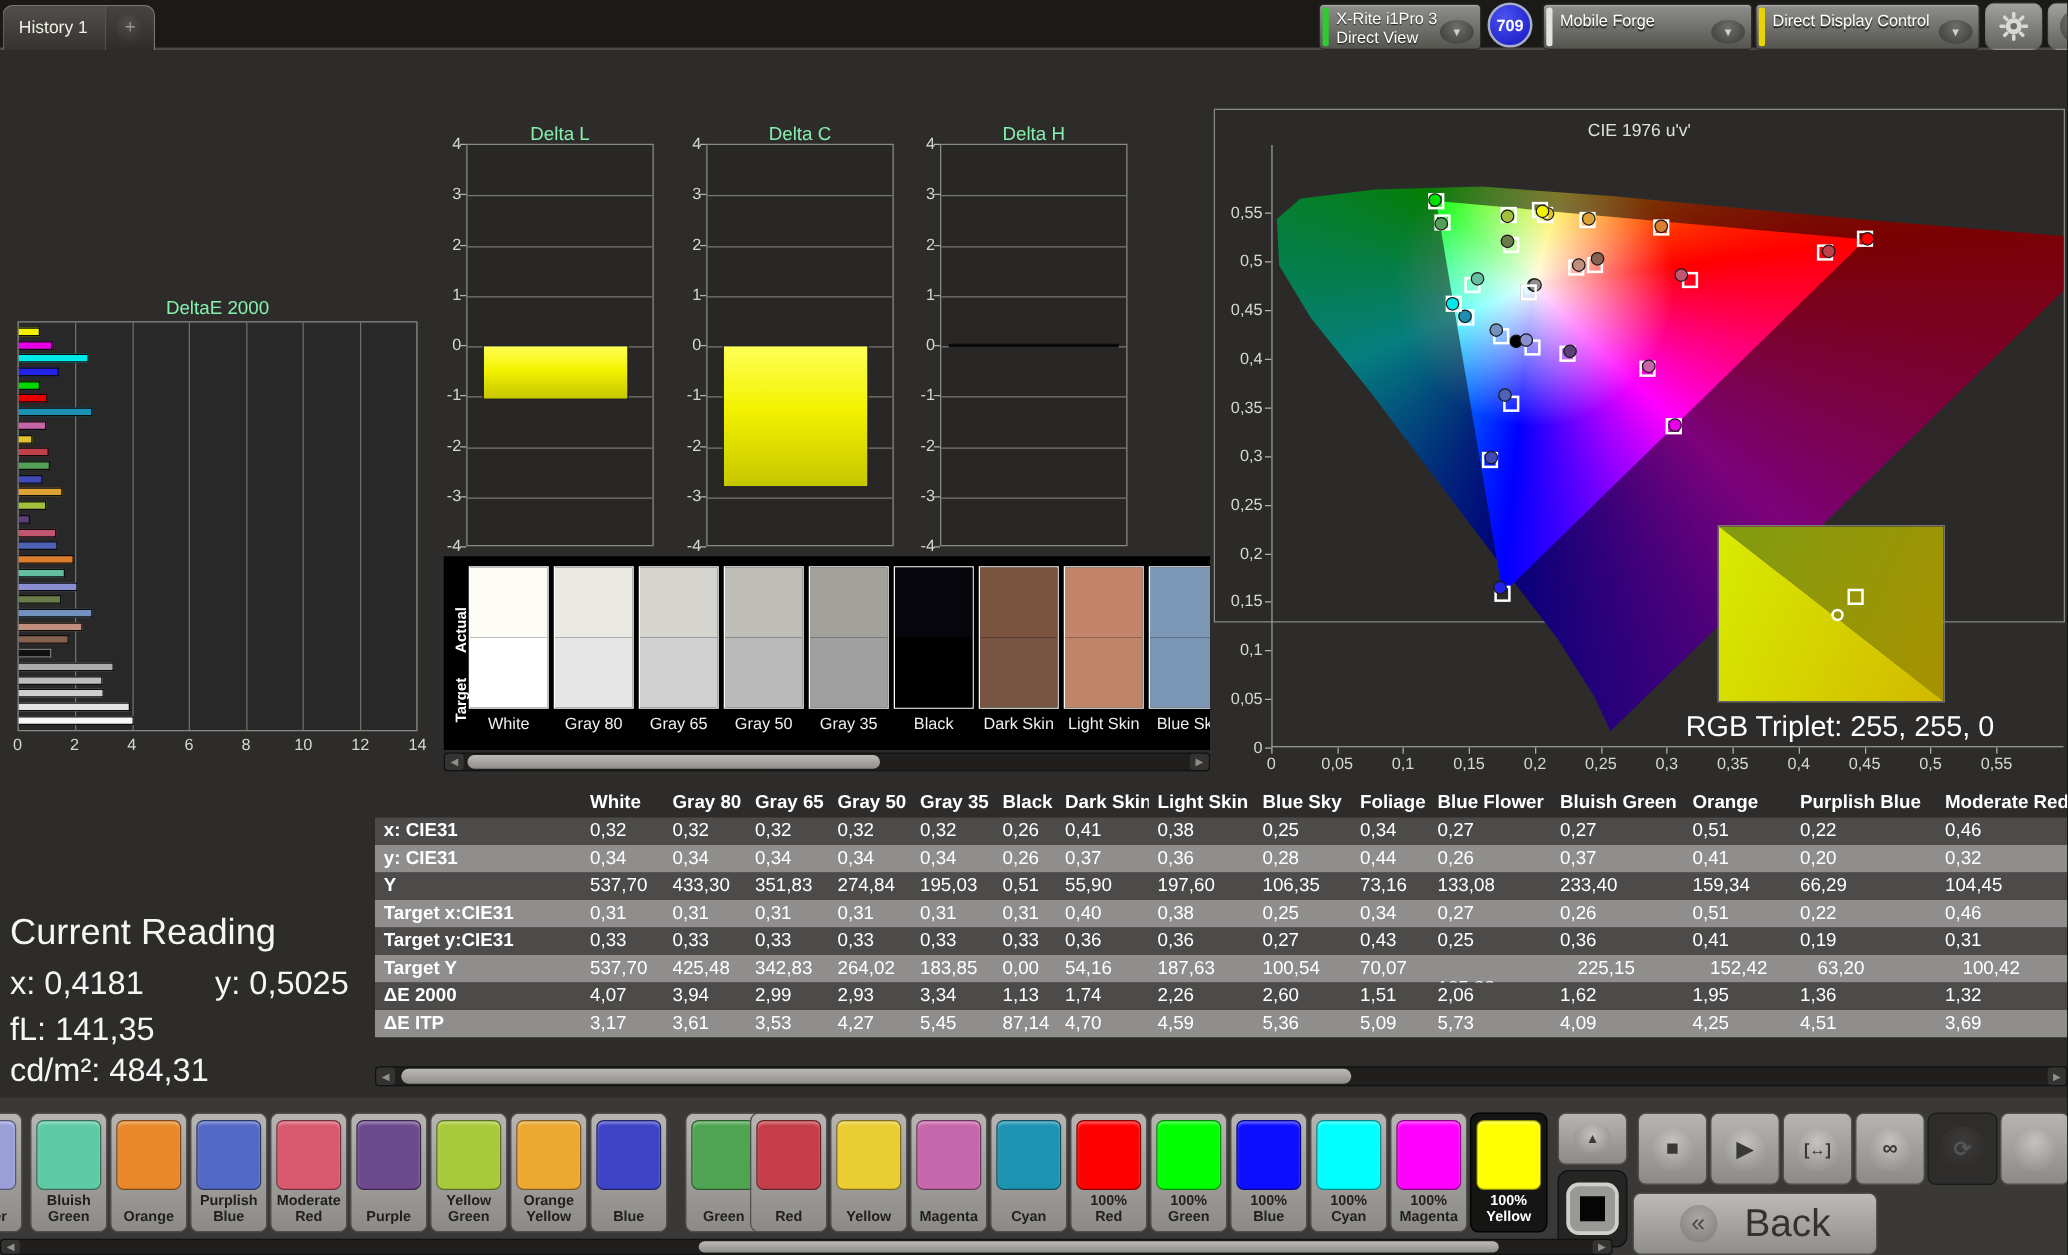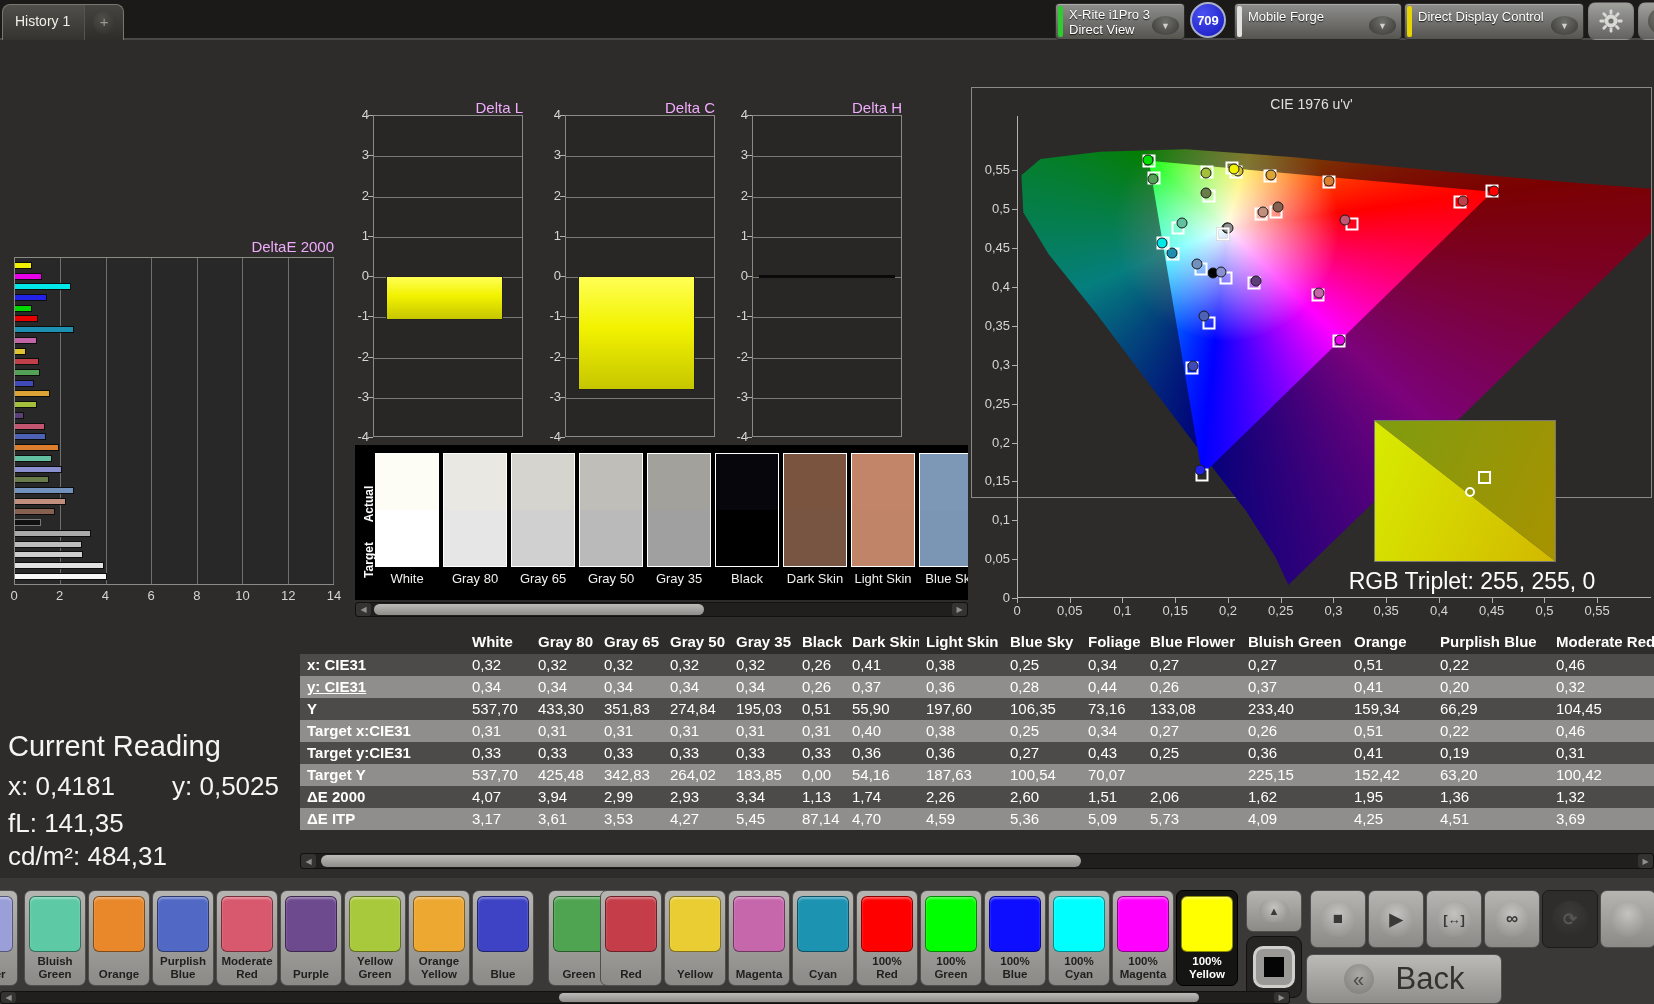--- a/index.html
+++ b/index.html
@@ -28,21 +28,21 @@
   #dd-control{left:1404px;top:3px;width:178px;height:35px;}
   .top-btn{position:absolute;top:2px;height:36px;border-radius:8px;background:linear-gradient(#a0a09d,#636260);
            border:1px solid #39383622;display:flex;align-items:center;justify-content:center;}
   #gear-btn{left:1588px;width:44px;}
   #prev-btn{left:1638px;width:44px;}
   .circ-icon{width:26px;height:26px;border-radius:50%;background:radial-gradient(circle at 50% 35%,#77766f,#45443f);
              color:#d8d8d4;display:flex;align-items:center;justify-content:center;font-size:12px;}
   
   #page-title{position:absolute;left:8px;top:82px;font-size:37px;color:#f4f4f2;letter-spacing:.5px;}
   
-  .chart-title{position:absolute;text-align:right;font-size:15px;color:#f0abfc;}
+  .chart-title{position:absolute;text-align:center;font-size:15px;color:#86efac;}
   #de-title{left:14px;top:238px;width:320px;}
   #de-plot{position:absolute;left:14px;top:257px;width:320px;height:328px;border:1px solid #8a8a86;background:#292828;box-sizing:border-box;}
   .vgrid{position:absolute;top:0;bottom:0;width:1px;background:#6f6f6b;}
   #de-bars{position:absolute;left:0;top:0;right:0;bottom:0;display:flex;flex-direction:column;justify-content:space-around;padding:2px 0;}
   .de-bar{height:7px;border:1px solid #0d0d0d;border-left:none;box-sizing:border-box;}
   .de-xlabel{position:absolute;top:588px;width:24px;text-align:center;font-size:13px;color:#d6d6d2;}
   
   .dchart-plot{position:absolute;top:115px;width:150px;height:322px;border:1px solid #8a8a86;background:#282726;box-sizing:border-box;}
   .hgrid{position:absolute;left:0;right:0;height:1px;background:#787874;}
   .dy-label{position:absolute;width:24px;text-align:right;font-size:13px;color:#d6d6d2;}
@@ -479,21 +479,21 @@
         <div class="t-cell" style="width: 84px;">0,38</div>
         <div class="t-cell" style="width: 78px;">0,25</div>
         <div class="t-cell" style="width: 62px;">0,34</div>
         <div class="t-cell" style="width: 98px;">0,27</div>
         <div class="t-cell" style="width: 106px;">0,27</div>
         <div class="t-cell" style="width: 86px;">0,51</div>
         <div class="t-cell" style="width: 116px;">0,22</div>
         <div class="t-cell" style="width: 130px;">0,46</div>
       </div>
       <div class="t-row t-light">
-        <div class="t-cell bold" style="width: 165px; text-decoration: underline;">y: CIE31</div>
+        <div class="t-cell bold" style="width: 165px;">y: CIE31</div>
         <div class="t-cell" style="width: 66px;">0,34</div>
         <div class="t-cell" style="width: 66px;">0,34</div>
         <div class="t-cell" style="width: 66px;">0,34</div>
         <div class="t-cell" style="width: 66px;">0,34</div>
         <div class="t-cell" style="width: 66px;">0,34</div>
         <div class="t-cell" style="width: 50px;">0,26</div>
         <div class="t-cell" style="width: 74px;">0,37</div>
         <div class="t-cell" style="width: 84px;">0,36</div>
         <div class="t-cell" style="width: 78px;">0,28</div>
         <div class="t-cell" style="width: 62px;">0,44</div>
@@ -563,21 +563,21 @@
         <div class="t-cell" style="width: 66px;">425,48</div>
         <div class="t-cell" style="width: 66px;">342,83</div>
         <div class="t-cell" style="width: 66px;">264,02</div>
         <div class="t-cell" style="width: 66px;">183,85</div>
         <div class="t-cell" style="width: 50px;">0,00</div>
         <div class="t-cell" style="width: 74px;">54,16</div>
         <div class="t-cell" style="width: 84px;">187,63</div>
         <div class="t-cell" style="width: 78px;">100,54</div>
         <div class="t-cell" style="width: 62px;">70,07</div>
         <div class="t-cell" style="width: 98px; margin-top: 16px;">125,38</div>
-        <div class="t-cell" style="width: 106px;">225,15</div>
+        <div class="t-cell" style="width: 106px; margin-left: 14px;">225,15</div>
         <div class="t-cell" style="width: 86px;">152,42</div>
         <div class="t-cell" style="width: 116px;">63,20</div>
         <div class="t-cell" style="width: 130px;">100,42</div>
       </div>
       <div class="t-row t-dark">
         <div class="t-cell bold" style="width: 165px;">ΔE 2000</div>
         <div class="t-cell" style="width: 66px;">4,07</div>
         <div class="t-cell" style="width: 66px;">3,94</div>
         <div class="t-cell" style="width: 66px;">2,99</div>
         <div class="t-cell" style="width: 66px;">2,93</div>

